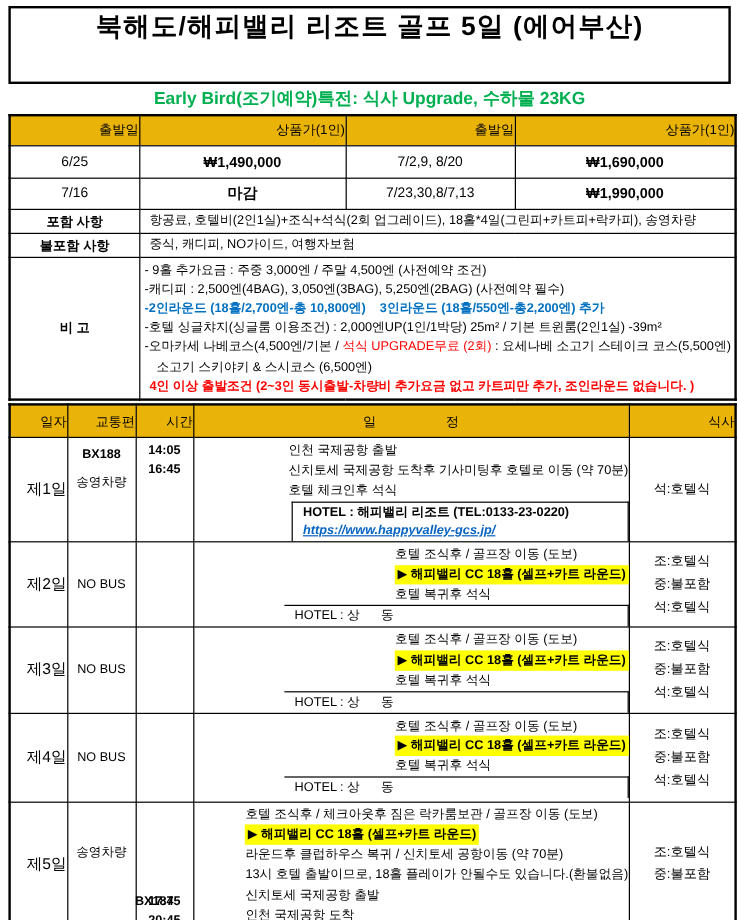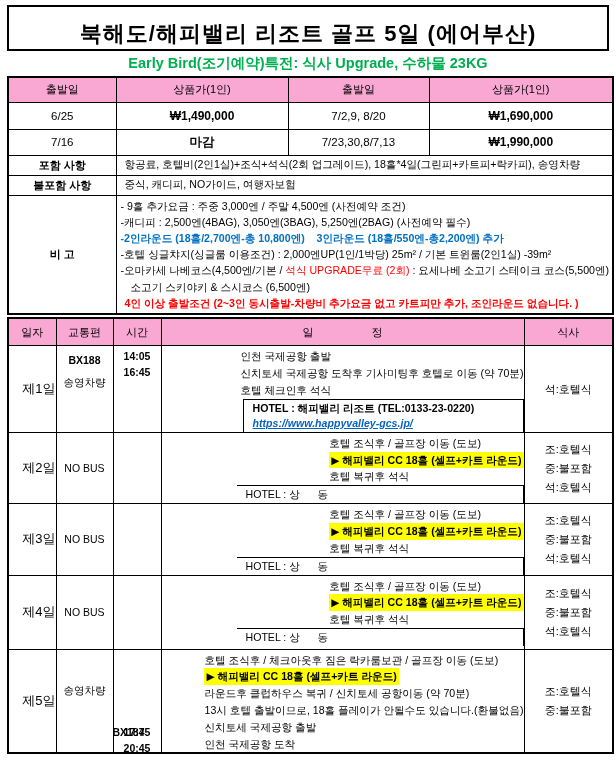--- a/index.html
+++ b/index.html
@@ -1,32 +1,32 @@
 <!DOCTYPE html>
 <html><head>
 <meta charset="utf-8">
 <style>
   * { margin:0; padding:0; box-sizing:border-box; }
   html,body { background:#fff; }
   body { font-family:"Liberation Sans","DejaVu Sans",sans-serif; color:#000; }
   .doc { position:relative; width:616px; height:767px; background:#fff; overflow:hidden; }
 
   
-  .title-box { margin:5px 7px 0 7px; border:2px solid #000; height:46px;
-    display:flex; align-items:flex-end; justify-content:center; }
+  .title-box { margin:5px 7px 0 7px; border:2px solid #000; height:65px;
+    display:flex; align-items:flex-start; justify-content:center; }
   .title-box span { font-size:22px; font-weight:bold; letter-spacing:1px; }
   .subtitle { height:25px; display:flex; align-items:center; justify-content:center;
     color:#00B050; font-weight:bold; font-size:14.5px; }
 
   
   table { border-collapse:collapse; table-layout:fixed; width:605px; margin-left:7px; }
   td { border:1px solid #000; font-size:11px; vertical-align:middle; }
   .price-table { border:2px solid #000; }
   .sched-table { border:2px solid #000; margin-top:2px; }
-  .hdr { background:#f9a8d4; text-align:center; }
+  .hdr { background:#eab308; text-align:right; }
   .b { font-weight:bold; }
 
   .price-table tr.ph td { height:25px; }
   .price-table tr.pr1 td { height:27px; }
   .price-table tr.pr2 td { height:26px; }
   .price-table .price { font-size:12px; font-weight:bold; text-align:center; }
   .price-table .date { text-align:center; font-size:11.5px; }
   .soldout { font-size:12.5px; font-weight:bold; text-align:center; }
 
   tr.info td { height:20px; }

